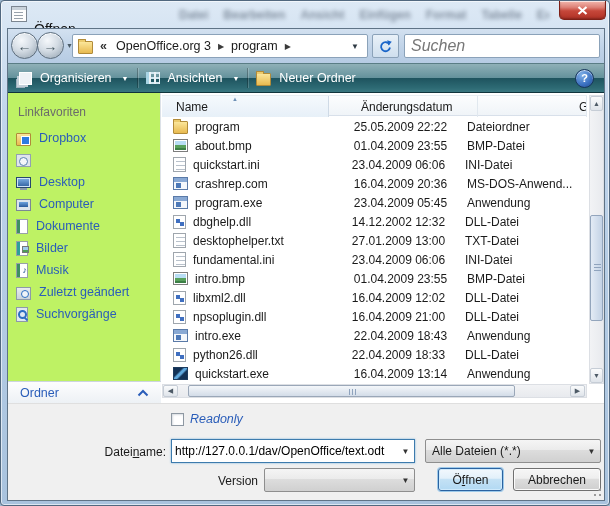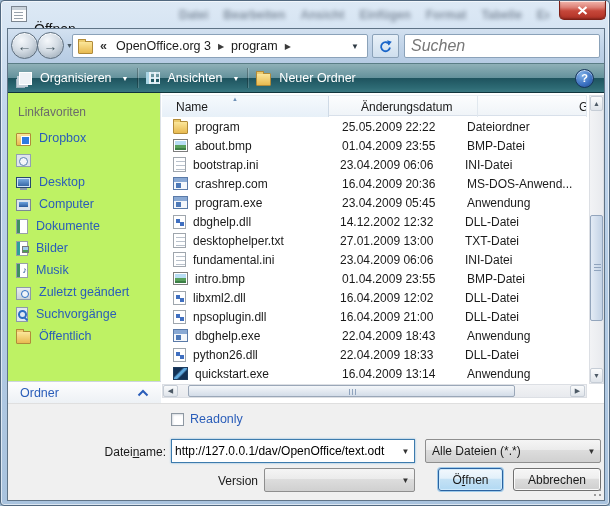--- a/index.html
+++ b/index.html
@@ -83,42 +83,42 @@
   .hcell{position:absolute;top:0;height:21px;display:flex;align-items:center;padding-left:14px;border-right:1px solid #e1e8ef;cursor:default;}
   .hcell.name{left:0;width:167px;background:linear-gradient(180deg,#f5f9fd,#e7f0f8);border-right:1px solid #cfdae6;}
   .hcell.date{left:167px;width:122px;padding-left:5px;margin-left:27px;}
   .hcell.type{left:289px;width:122px;padding-left:7px;}
   .hcell.size{left:411px;width:14px;padding-left:6px;overflow:hidden;}
   .sort-arrow{position:absolute;left:66px;top:0px;width:14px;text-align:center;font-size:6px;color:#6d90b5;}
   .rows{position:absolute;left:0;top:22px;width:425px;}
   .row{position:relative;height:19px;display:flex;align-items:center;cursor:default;}
   .row .ic{margin-left:11px;}
   .row .name{margin-left:7px;width:142px;white-space:nowrap;overflow:hidden;}
-  .row .date{width:122px;padding-left:5px;}
+  .row .date{width:122px;padding-left:5px;text-align:center;}
   .row .type{width:122px;padding-left:8px;white-space:nowrap;overflow:hidden;}
   
   .vscroll{position:absolute;left:427px;top:0;width:15px;height:289px;background:linear-gradient(90deg,#f2f3f5,#e8eaee);border:1px solid #dcdfe4;}
   .sarrow{position:absolute;left:0;width:13px;height:15px;display:flex;align-items:center;justify-content:center;
     font-size:7px;color:#4d5a66;background:linear-gradient(180deg,#fafbfc,#dfe4ea);border:1px solid #c6cdd6;border-radius:2px;}
   .va-up{top:0;}
   .va-down{bottom:0;}
   .vthumb{position:absolute;left:0;top:119px;width:13px;height:106px;border:1px solid #93a5bc;border-radius:2px;
     background:linear-gradient(90deg,#e3ebf5,#c3d2e5);}
   .vthumb::after{content:"";position:absolute;left:3px;top:48px;width:7px;height:1px;background:#8fa3bd;box-shadow:0 3px 0 #8fa3bd,0 6px 0 #8fa3bd;}
   .hscroll{position:absolute;left:0;top:289px;width:425px;height:14px;background:linear-gradient(180deg,#f2f3f5,#e8eaee);border:1px solid #dcdfe4;}
   .ha{position:absolute;top:0px;width:15px;height:12px;display:flex;align-items:center;justify-content:center;
     font-size:7px;color:#4d5a66;background:linear-gradient(180deg,#fafbfc,#dfe4ea);border:1px solid #c6cdd6;border-radius:2px;}
   .ha-left{left:0;}
   .ha-right{right:1px;}
   .hthumb{position:absolute;left:25px;top:0px;width:327px;height:12px;border:1px solid #9aa7b8;border-radius:2px;
     background:linear-gradient(180deg,#f4f7fa,#d3dce8);}
   .hthumb::after{content:"";position:absolute;left:160px;top:3px;width:1px;height:6px;background:#8fa3bd;box-shadow:3px 0 0 #8fa3bd,6px 0 0 #8fa3bd;}
   
   .footer{position:absolute;left:0;top:374px;width:596px;height:97px;background:#f0f0f0;border-top:1px solid #dfdfdf;font-size:12px;color:#1a1a1a;}
-  .chkrow{position:absolute;left:163px;top:8px;display:flex;align-items:flex-end;gap:6px;}
+  .chkrow{position:absolute;left:163px;top:8px;display:flex;align-items:flex-end;gap:6px;font-style:italic;}
   .checkbox{width:13px;height:13px;background:#fff;border:1px solid #8e98a2;box-shadow:inset 1px 1px 2px #d7dbe0;}
   .chk-label{color:#2a5db9;font-size:12.5px;}
   .fn-label{position:absolute;left:40px;top:41px;width:118px;text-align:right;}
   .fn-input{position:absolute;left:163px;top:35px;width:244px;height:24px;background:#fff;border:1px solid #3d7bad;
     box-shadow:0 0 2px #7ab1d8;display:flex;align-items:center;}
   .fn-input input{flex:1;border:none;outline:none;font-size:12px;padding:0 3px;color:#000;background:transparent;}
   .combo-arrow{width:17px;height:100%;display:flex;align-items:center;justify-content:center;font-size:8px;color:#333;}
   .combo{position:absolute;height:24px;border:1px solid #8e8e8e;border-radius:2px;
     background:linear-gradient(180deg,#f5f5f5 0%,#ebebeb 45%,#dddddd 46%,#d0d0d0 100%);
     display:flex;align-items:center;}
@@ -286,24 +286,20 @@
           <span>Musik</span>
         </div>
         <div class="sb-item">
           <span class="ic" data-icon="recently-changed-icon"></span>
           <span>Zuletzt geändert</span>
         </div>
         <div class="sb-item">
           <span class="ic" data-icon="searches-icon"></span>
           <span>Suchvorgänge</span>
         </div>
-        <div class="sb-item">
-          <span class="ic" data-icon="public-folder-icon"></span>
-          <span>Öffentlich</span>
-        </div>
         <div class="folders-bar">
           <span class="lbl">Ordner</span>
           <svg class="folders-chev" width="12" height="8" viewBox="0 0 12 8">
             <path d="M1.5 6.5 L6 2 L10.5 6.5" fill="none" stroke="#2a5db9" stroke-width="2"></path>
           </svg>
         </div>
       </div>
 
       <div class="filelist">
         <div class="lheader">
@@ -327,21 +323,21 @@
             <span class="type">Dateiordner</span>
           </div>
           <div class="row">
             <span class="ic" data-icon="image-file-icon"></span>
             <span class="name">about.bmp</span>
             <span class="date">01.04.2009 23:55</span>
             <span class="type">BMP-Datei</span>
           </div>
           <div class="row">
             <span class="ic" data-icon="text-file-icon"></span>
-            <span class="name">bootstrap.ini</span>
+            <span class="name">quickstart.ini</span>
             <span class="date">23.04.2009 06:06</span>
             <span class="type">INI-Datei</span>
           </div>
           <div class="row">
             <span class="ic" data-icon="app-icon"></span>
             <span class="name">crashrep.com</span>
             <span class="date">16.04.2009 20:36</span>
             <span class="type">MS-DOS-Anwend...</span>
           </div>
           <div class="row">
@@ -381,21 +377,21 @@
             <span class="type">DLL-Datei</span>
           </div>
           <div class="row">
             <span class="ic" data-icon="dll-file-icon"></span>
             <span class="name">npsoplugin.dll</span>
             <span class="date">16.04.2009 21:00</span>
             <span class="type">DLL-Datei</span>
           </div>
           <div class="row">
             <span class="ic" data-icon="app-icon"></span>
-            <span class="name">dbghelp.exe</span>
+            <span class="name">intro.exe</span>
             <span class="date">22.04.2009 18:43</span>
             <span class="type">Anwendung</span>
           </div>
           <div class="row">
             <span class="ic" data-icon="dll-file-icon"></span>
             <span class="name">python26.dll</span>
             <span class="date">22.04.2009 18:33</span>
             <span class="type">DLL-Datei</span>
           </div>
           <div class="row">

